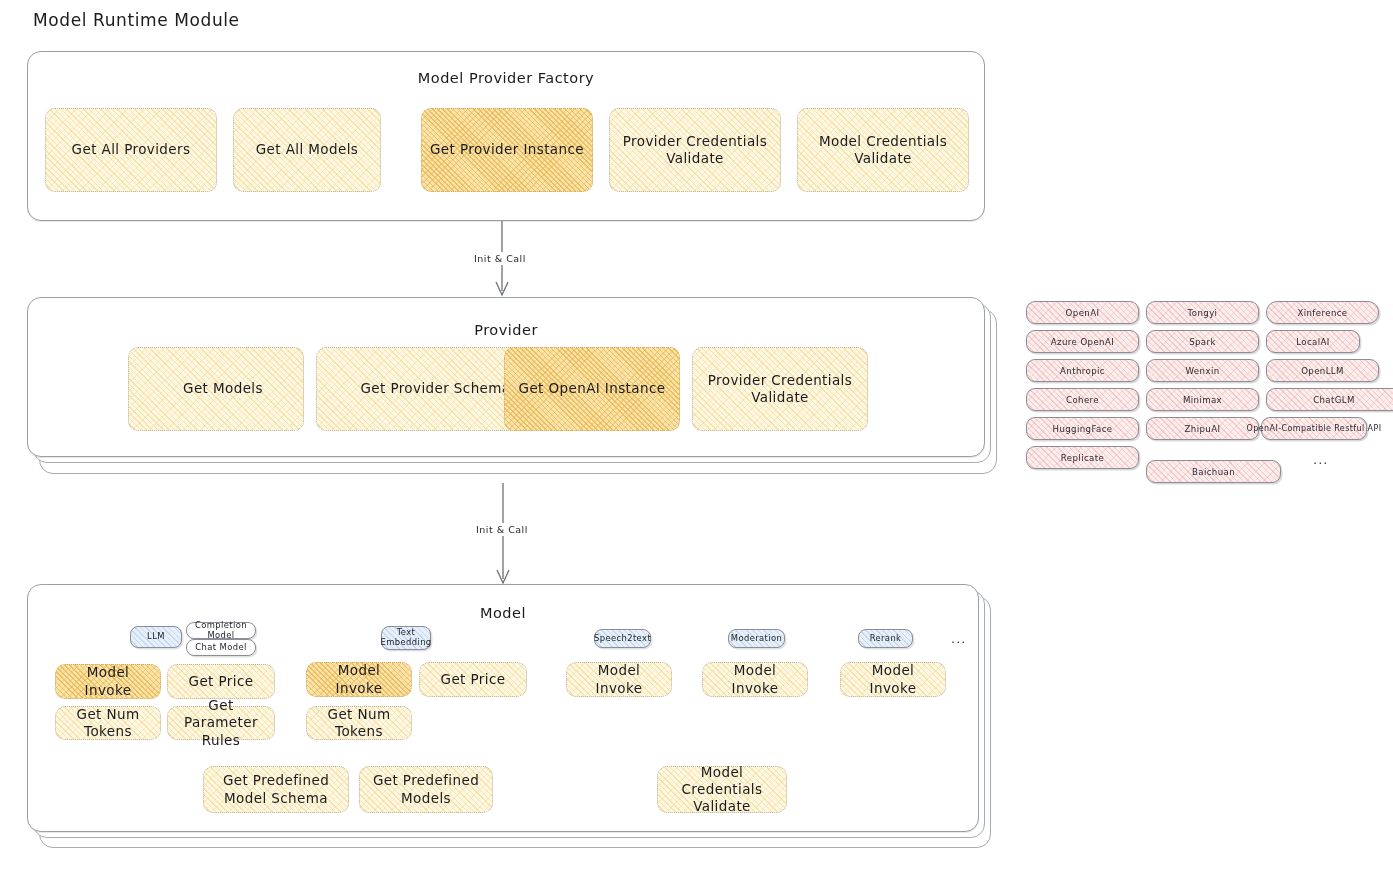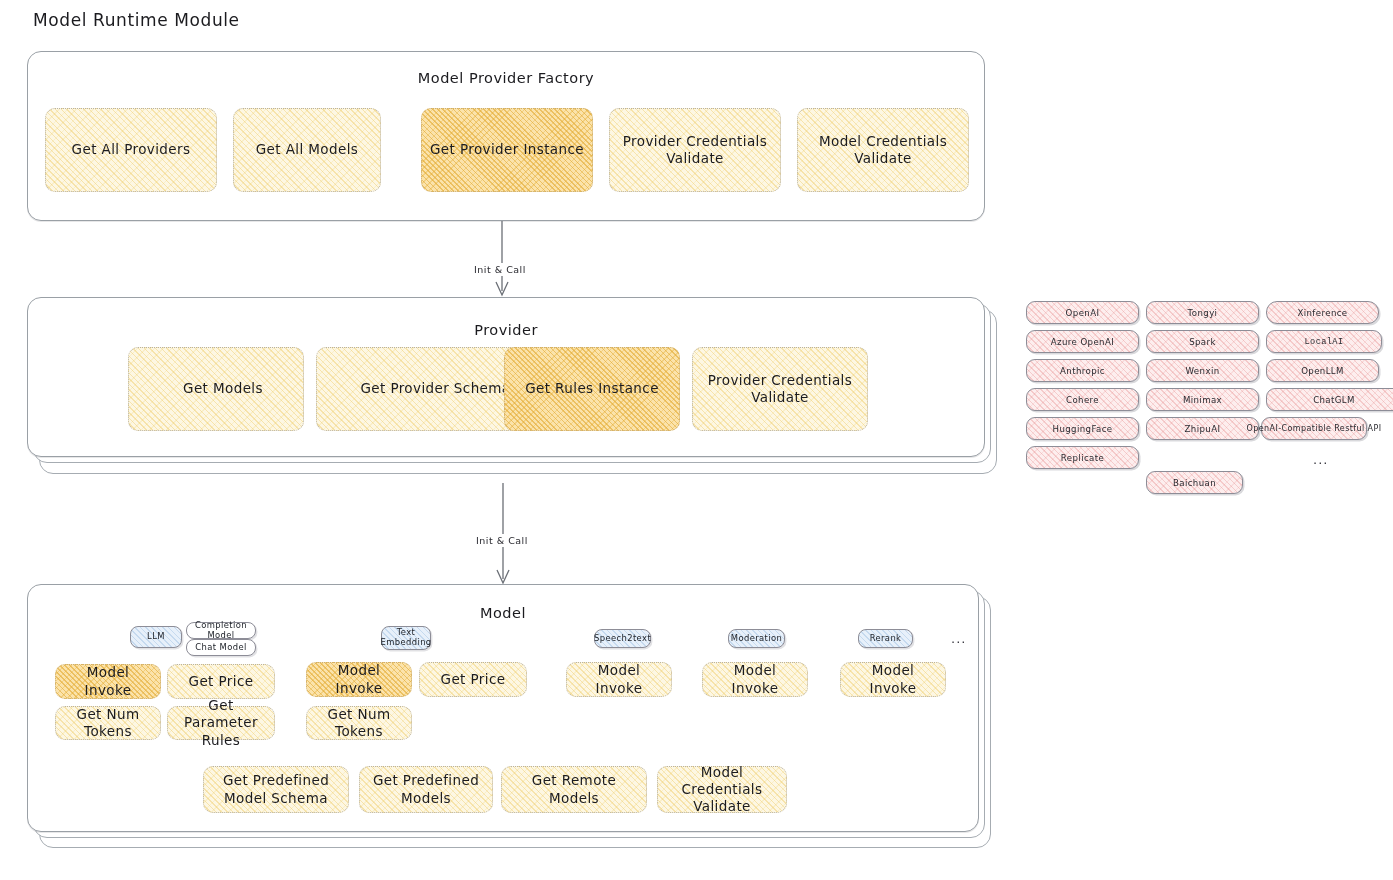--- a/index.html
+++ b/index.html
@@ -107,21 +107,20 @@
 
   
   .arrow { position: absolute; }
   .arrow-label {
     position: absolute;
     font-size: 9.5px; color: #2a2a30;
     letter-spacing: .5px;
     background: #fff;
     padding: 1px 3px;
     white-space: nowrap;
-    margin-top: 11px;
   }
 
   .ellipsis {
     position: absolute;
     font-size: 13px; color: #3a3a42; letter-spacing: 1px;
   }
 </style>
 </head>
 <body>
 
@@ -147,39 +146,39 @@
 
   <div class="deck" style="left:39px; top:309px; width:958px; height:165px;"></div>
   <div class="deck" style="left:33px; top:303px; width:958px; height:160px;"></div>
 
   <div class="panel" style="left:27px; top:297px; width:958px; height:160px;">
     <div class="panel-title hand" style="top:24px;">Provider</div>
   </div>
 
   <div class="hatch hand" style="left:128px; top:347px; width:176px; height:84px;padding-left:20px;">Get Models</div>
   <div class="hatch hand" style="left:316px; top:347px; width:204px; height:84px;padding-left:41px;">Get Provider Schema</div>
-  <div class="hatch hot hand" style="left:504px; top:347px; width:176px; height:84px;">Get Rules Instance</div>
+  <div class="hatch hot hand" style="left:504px; top:347px; width:176px; height:84px;">Get OpenAI Instance</div>
   <div class="hatch hand" style="left:692px; top:347px; width:176px; height:84px;">Provider Credentials Validate</div>
 
   <div class="chip hand" style="left:1026px; top:301px; width:113px; height:23px;">OpenAI</div>
   <div class="chip hand" style="left:1026px; top:330px; width:113px; height:23px;">Azure OpenAI</div>
   <div class="chip hand" style="left:1026px; top:359px; width:113px; height:23px;">Anthropic</div>
   <div class="chip hand" style="left:1026px; top:388px; width:113px; height:23px;">Cohere</div>
   <div class="chip hand" style="left:1026px; top:417px; width:113px; height:23px;">HuggingFace</div>
   <div class="chip hand" style="left:1026px; top:446px; width:113px; height:23px;">Replicate</div>
 
   <div class="chip hand" style="left:1146px; top:301px; width:113px; height:23px;">Tongyi</div>
   <div class="chip hand" style="left:1146px; top:330px; width:113px; height:23px;">Spark</div>
   <div class="chip hand" style="left:1146px; top:359px; width:113px; height:23px;">Wenxin</div>
   <div class="chip hand" style="left:1146px; top:388px; width:113px; height:23px;">Minimax</div>
   <div class="chip hand" style="left:1146px; top:417px; width:113px; height:23px;">ZhipuAI</div>
-  <div class="chip hand" style="left:1146px; top:471px; width:97px; height:23px;">Baichuan</div>
+  <div class="chip hand" style="left:1146px; top:460px; width:135px; height:23px;">Baichuan</div>
 
   <div class="chip hand" style="left:1266px; top:301px; width:113px; height:23px;border-radius:11px;">Xinference</div>
-  <div class="chip hand" style="left:1266px; top:330px; width:116px; height:23px;font-family:Liberation Mono, monospace;">LocalAI</div>
+  <div class="chip hand" style="left:1266px; top:330px; width:94px; height:23px;">LocalAI</div>
   <div class="chip hand" style="left:1266px; top:359px; width:113px; height:23px;">OpenLLM</div>
   <div class="chip hand" style="left:1266px; top:388px; width:136px; height:23px;">ChatGLM</div>
   <div class="chip hand" style="left:1261px; top:417px; width:106px; height:23px; font-size:8px;">OpenAI-Compatible Restful API</div>
   <div class="ellipsis hand" style="left:1313px; top:452px;">...</div>
 
   <svg class="arrow" style="left:488px; top:483px;" width="30" height="105" viewBox="0 0 30 105">
     <path d="M15 0 L15 96" stroke="#6b6f76" stroke-width="1.3" fill="none"></path>
     <path d="M9 87 L15 100 L21 87" stroke="#6b6f76" stroke-width="1.3" fill="none"></path>
   </svg>
   <div class="arrow-label hand" style="left:473px; top:523px;">Init &amp; Call</div>
@@ -212,16 +211,15 @@
   <div class="tag hand" style="left:728px; top:629px; width:57px; height:19px;">Moderation</div>
   <div class="hatch hand" style="left:702px; top:662px; width:106px; height:35px;">Model Invoke</div>
 
   <div class="tag hand" style="left:858px; top:629px; width:55px; height:19px;">Rerank</div>
   <div class="hatch hand" style="left:840px; top:662px; width:106px; height:35px;">Model Invoke</div>
 
   <div class="ellipsis hand" style="left:951px; top:631px;">...</div>
 
   <div class="hatch hand" style="left:359px; top:766px; width:134px; height:47px;">Get Predefined Models</div>
   <div class="hatch hand" style="left:203px; top:766px; width:146px; height:47px;">Get Predefined Model Schema</div>
-  <div class="hatch hand" style="left:501px; top:766px; width:146px; height:47px;">Get Remote Models</div>
   <div class="hatch hand" style="left:657px; top:766px; width:130px; height:47px;">Model Credentials Validate</div>
 
 </div>
 
 </body></html>

